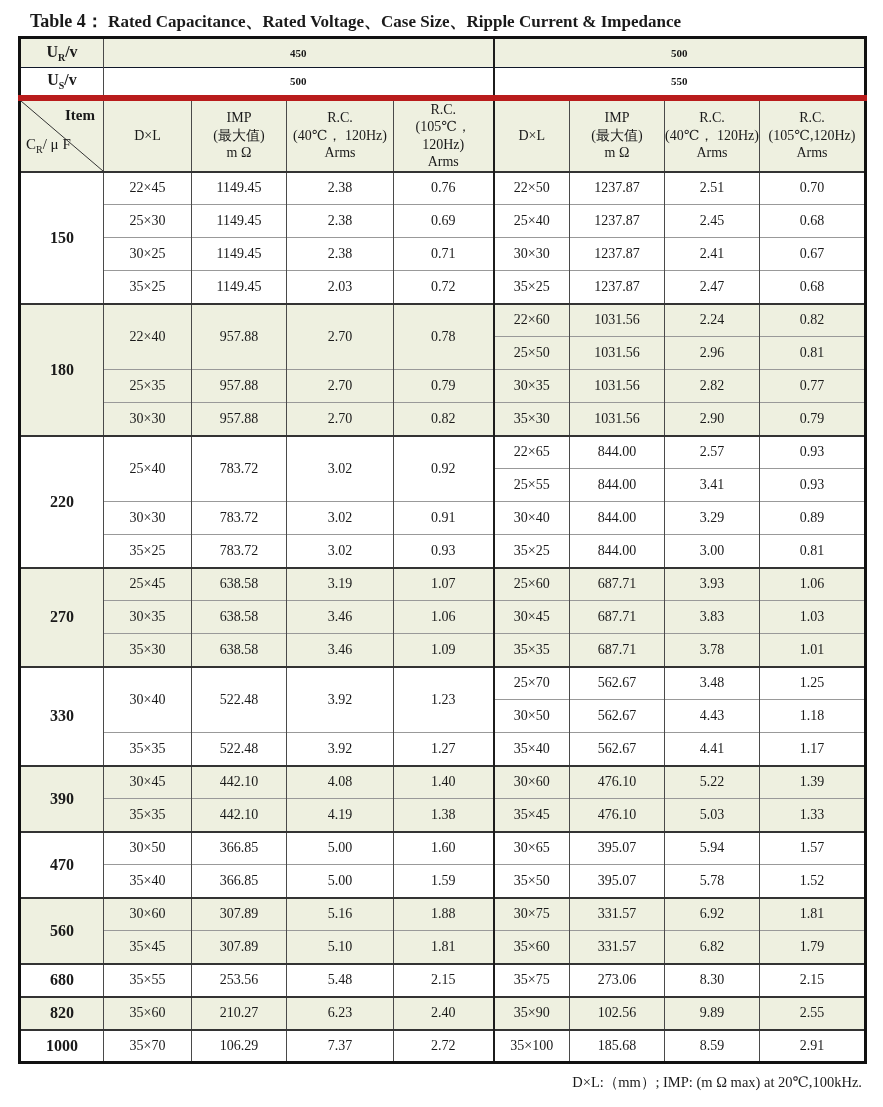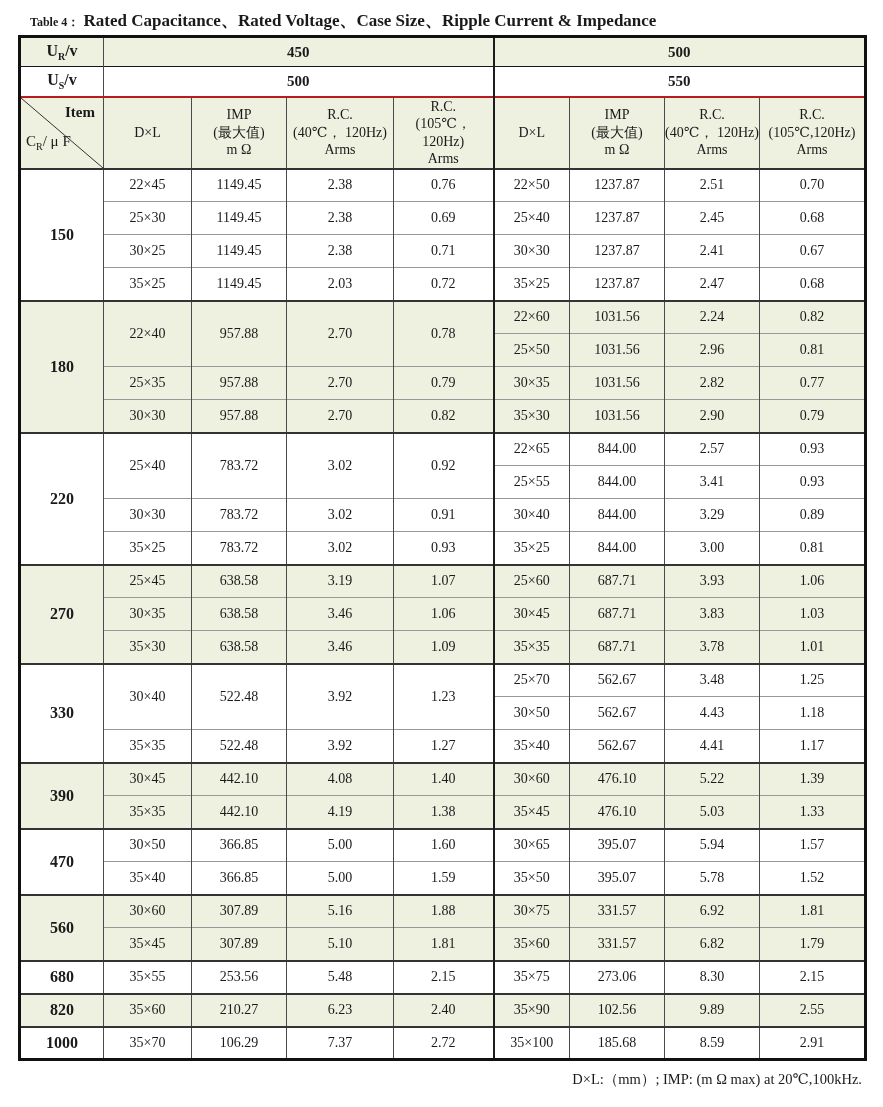--- a/index.html
+++ b/index.html
@@ -5,37 +5,37 @@
   :root { --shade:#eef0e0; --ink:#1a1a1a; }
   * { box-sizing:border-box; }
   html,body { margin:0; padding:0; }
   body {
     width:883px; height:1107px; overflow:hidden; background:#ffffff;
     font-family:"Liberation Serif","DejaVu Serif",serif; color:var(--ink);
   }
   .page { padding:8px 0 0 18px; }
   .title-cn { font-size:16px; margin:2px 0 2px 12px; letter-spacing:.5px; }
   .title-en { font-size:17px; font-weight:bold; margin:1px 0 3px 12px; }
-  .title-en .pfx { font-size:12px; }
+  .title-en .pfx { font-size:18px; }
   table.main {
     border-collapse:collapse; table-layout:fixed; width:846px;
     border:3px solid #111;
   }
   th,td {
     border-left:1px solid #4a4a4a; text-align:center; vertical-align:middle;
     font-size:14px; font-weight:normal; padding:0; overflow:hidden;
   }
   col.c0{width:84px} col.c1{width:88px} col.c2{width:95px} col.c3{width:107px}
   col.c4{width:100px} col.c5{width:76px} col.c6{width:95px} col.c7{width:95px} col.c8{width:106px}
   tr.vrow { height:30px; }
   tr.vrow th, tr.vrow td { border-top:1px solid #0f172a; }
   tr.vrow .vlabel { font-weight:bold; font-size:16px; }
-  tr.vrow .vval { font-weight:bold; font-size:15px; }
+  tr.vrow .vval { font-weight:bold; font-size:11px; }
   tr.chead { height:58px; }
-  tr.chead th { border-top:2px solid #b91c1c; font-size:14px; line-height:1.25; }
+  tr.chead th { border-top:6px solid #b91c1c; font-size:14px; line-height:1.25; }
   tr.shaded th, tr.shaded td { background:var(--shade); }
   tr.grow { height:33px; }
   tr.group-start th, tr.group-start td { border-top:2px solid #333; }
   tr.sub td { border-top:1px solid #999; }
   th.cap { font-weight:bold; font-size:16px; }
   td.mid, th.mid { border-left:2px solid #1c1c1c; }
   th.corner { position:relative; }
   th.corner svg { position:absolute; left:0; top:0; width:100%; height:100%; }
   th.corner .item { position:absolute; top:5px; right:8px; font-weight:bold; font-size:15px; }
   th.corner .cr { position:absolute; bottom:14px; left:5px; font-weight:normal; font-size:15px;margin-top:40px; }

